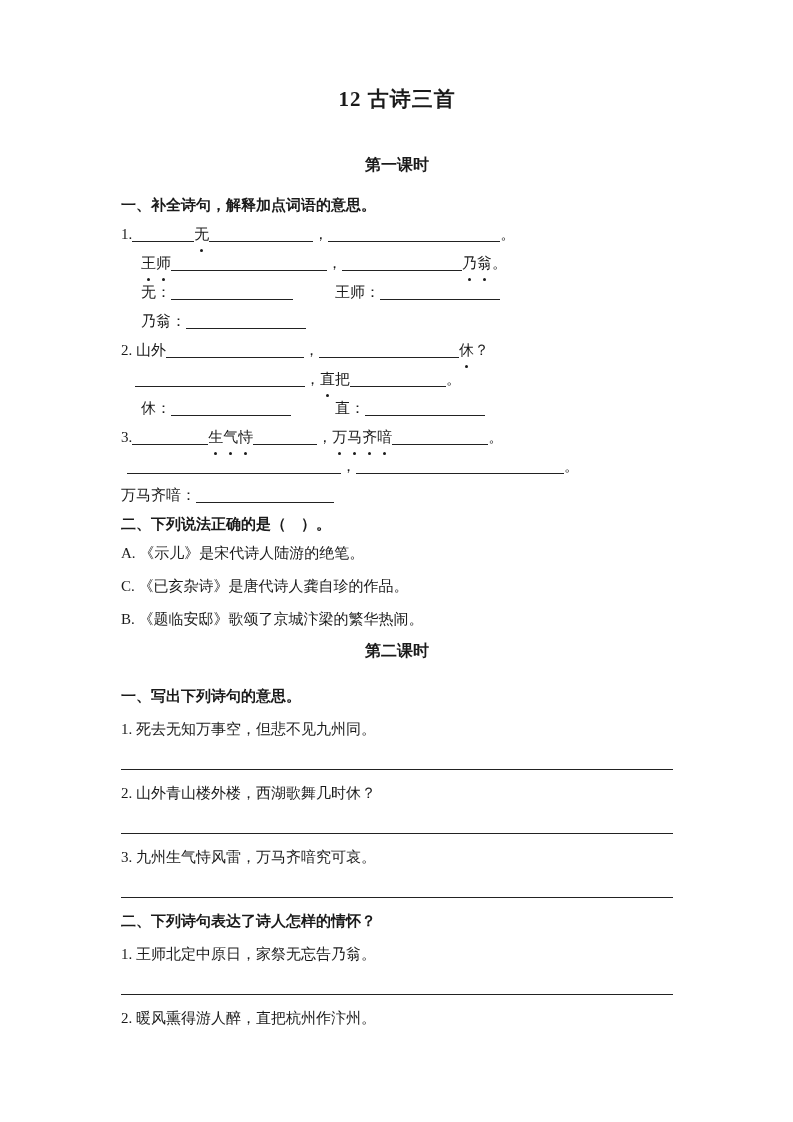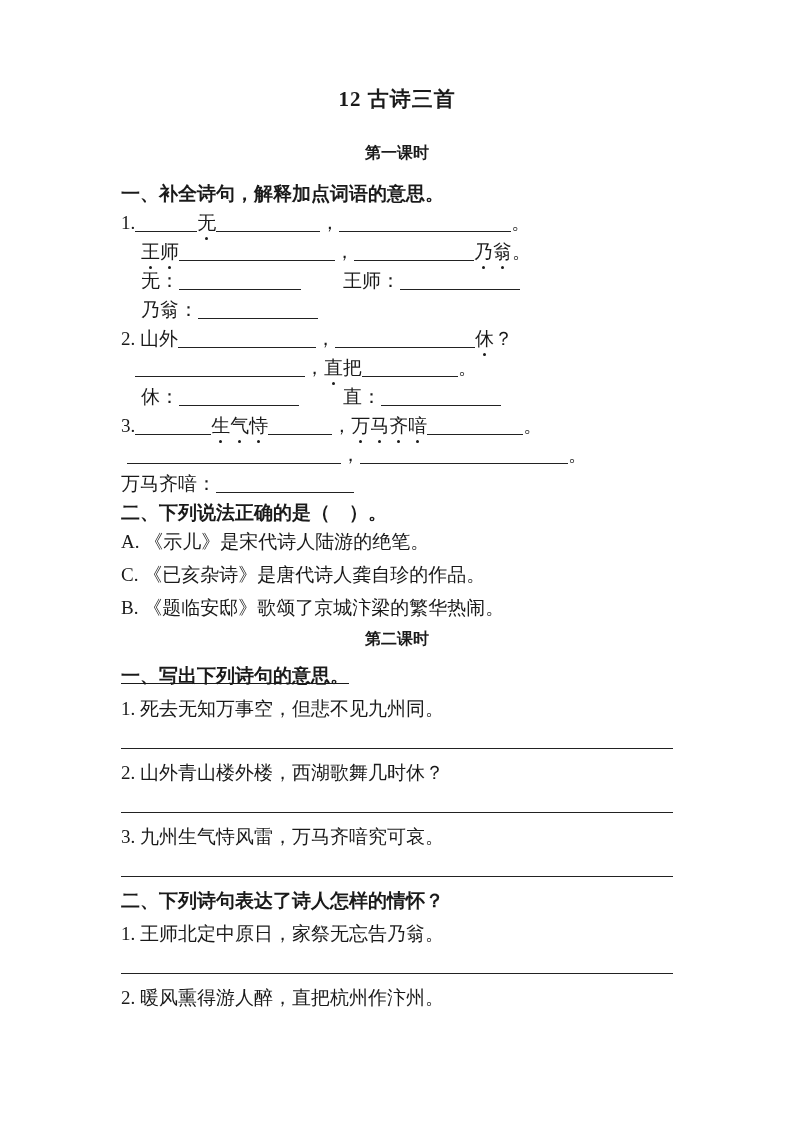--- a/index.html
+++ b/index.html
@@ -15,25 +15,25 @@
     width: 793px; height: 1122px;
     padding: 86px 120px 30px 121px;
     overflow: hidden;
     background: #ffffff;
   }
   .title {
     text-align: center;
     font-weight: bold;
     font-size: 21px;
     line-height: 26px;
-    margin-bottom: 26px;
+    margin-bottom: 38px;
     letter-spacing: 1px;
   }
   .line {
-    font-size: 19px;
+    font-size: 15px;
     line-height: 29px;
     min-height: 29px;
     white-space: nowrap;
   }
   .line.bold { font-weight: bold; }
   .line.center { text-align: center; }
   .line.rule {
     height: 26px;
     min-height: 26px;
     border-bottom: 1px solid #222;
@@ -74,21 +74,21 @@
       <div class="line" style="padding-left: 14px;"><span class="blank" style="width: 170px;"></span><span class="txt">，</span><span class="dch">直</span><span class="txt">把</span><span class="blank" style="width: 96px;"></span><span class="txt">。</span></div>
       <div class="line" style="padding-left: 20px;"><span class="txt">休：</span><span class="blank" style="width: 120px;"></span><span class="gap" style="width: 44px;"></span><span class="txt">直：</span><span class="blank" style="width: 120px;"></span></div>
       <div class="line"><span class="txt">3.</span><span class="blank" style="width: 76px;"></span><span class="dch">生</span><span class="dch">气</span><span class="dch">恃</span><span class="blank" style="width: 64px;"></span><span class="txt">，</span><span class="dch">万</span><span class="dch">马</span><span class="dch">齐</span><span class="dch">喑</span><span class="blank" style="width: 96px;"></span><span class="txt">。</span></div>
       <div class="line" style="padding-left: 6px;"><span class="blank" style="width: 214px;"></span><span class="txt">，</span><span class="blank" style="width: 208px;"></span><span class="txt">。</span></div>
       <div class="line"><span class="txt">万马齐喑：</span><span class="blank" style="width: 138px;"></span></div>
       <div class="line bold"><span class="txt">二、下列说法正确的是（　）。</span></div>
       <div class="line" style=""><span class="txt">A. 《示儿》是宋代诗人陆游的绝笔。</span></div>
       <div class="line" style="margin-top: 4px;"><span class="txt">C. 《已亥杂诗》是唐代诗人龚自珍的作品。</span></div>
       <div class="line" style="margin-top: 4px;"><span class="txt">B. 《题临安邸》歌颂了京城汴梁的繁华热闹。</span></div>
       <div class="line bold center" style="margin-top: 2px; font-size: 16px;"><span class="txt">第二课时</span></div>
-      <div class="line bold" style="margin-top: 8px; text-decoration: underline;"><span class="txt">一、写出下列诗句的意思。</span></div>
+      <div class="line bold" style="margin-top: 17px;"><span class="txt">一、写出下列诗句的意思。</span></div>
       <div class="line" style="margin-top: 4px;"><span class="txt">1. 死去无知万事空，但悲不见九州同。</span></div>
       <div class="line rule"></div>
       <div class="line"><span class="txt">2. 山外青山楼外楼，西湖歌舞几时休？</span></div>
       <div class="line rule"></div>
       <div class="line"><span class="txt">3. 九州生气恃风雷，万马齐喑究可哀。</span></div>
       <div class="line rule"></div>
       <div class="line bold"><span class="txt">二、下列诗句表达了诗人怎样的情怀？</span></div>
       <div class="line" style="margin-top: 4px;"><span class="txt">1. 王师北定中原日，家祭无忘告乃翁。</span></div>
       <div class="line rule"></div>
       <div class="line"><span class="txt">2. 暖风熏得游人醉，直把杭州作汴州。</span></div>

